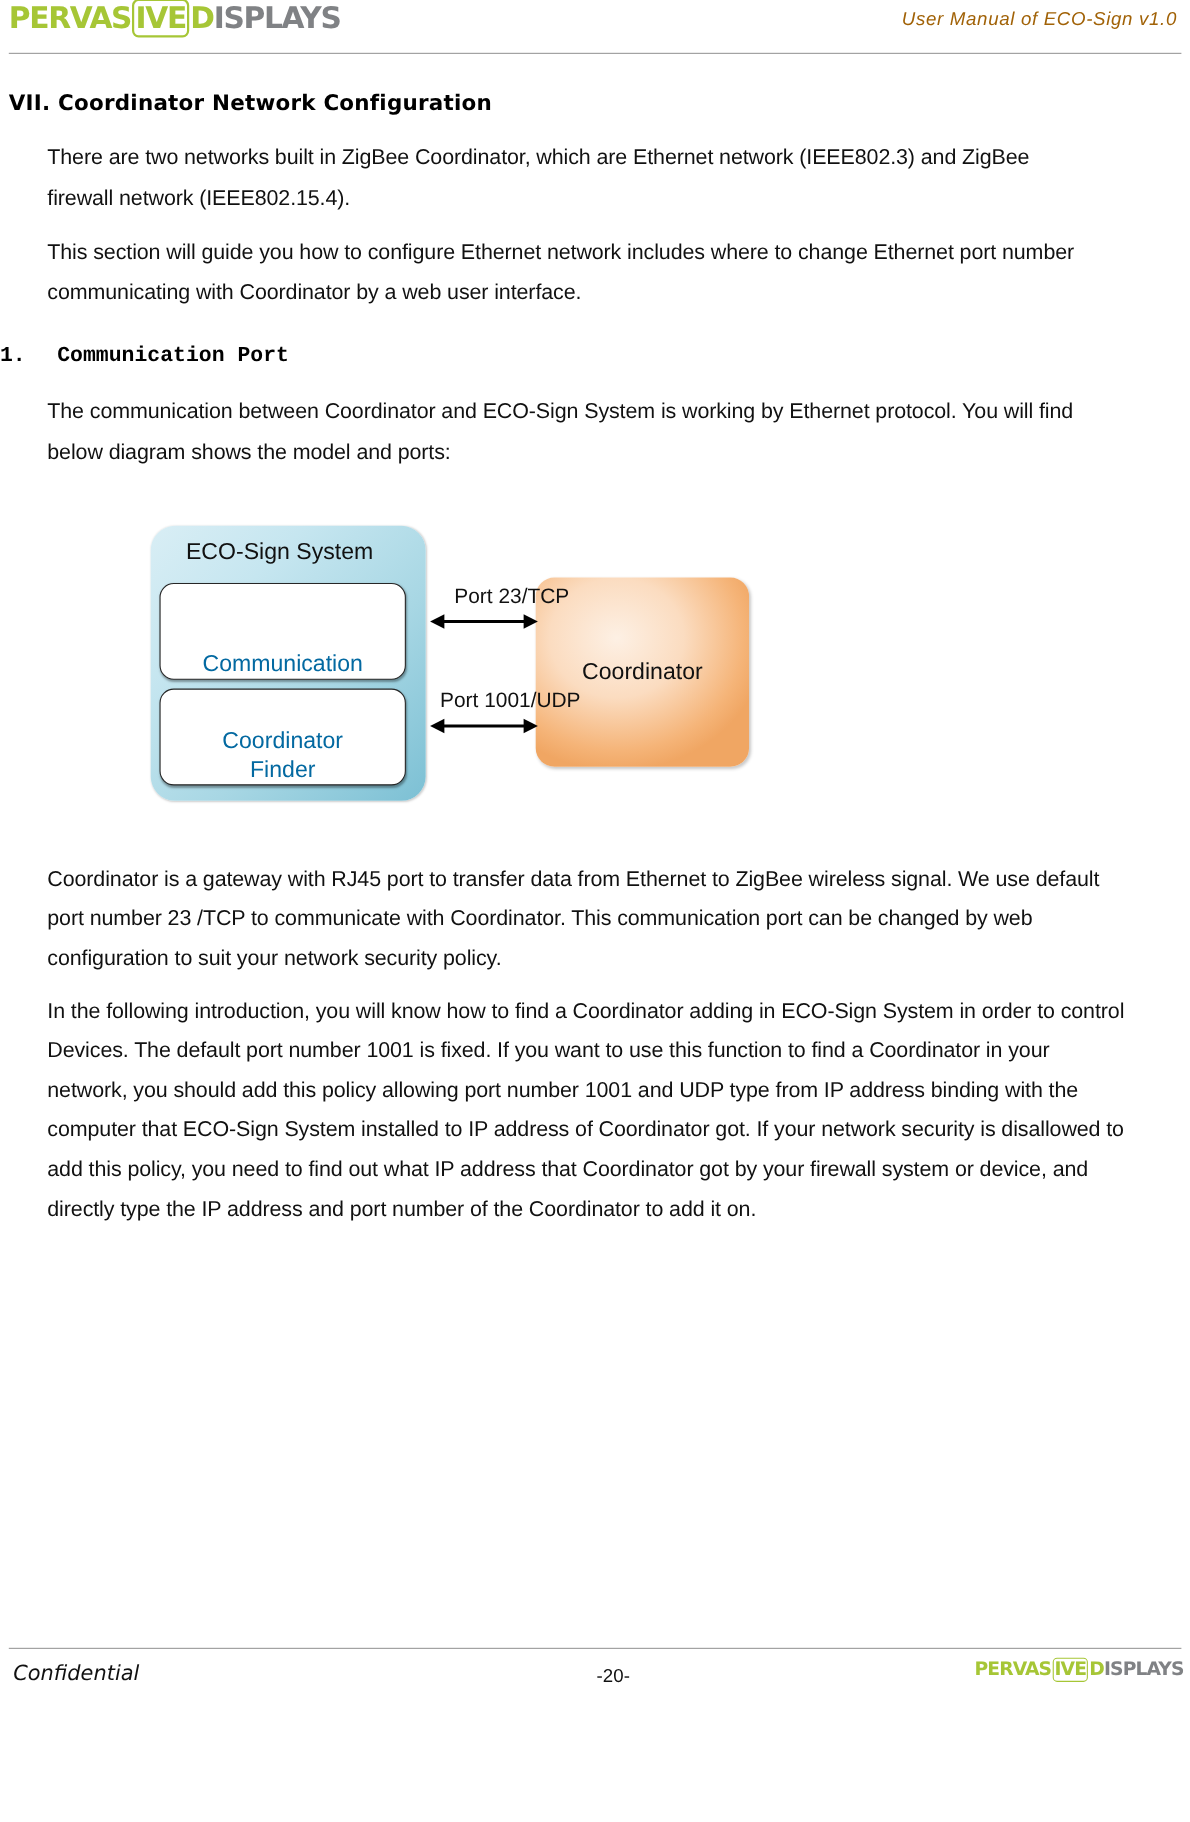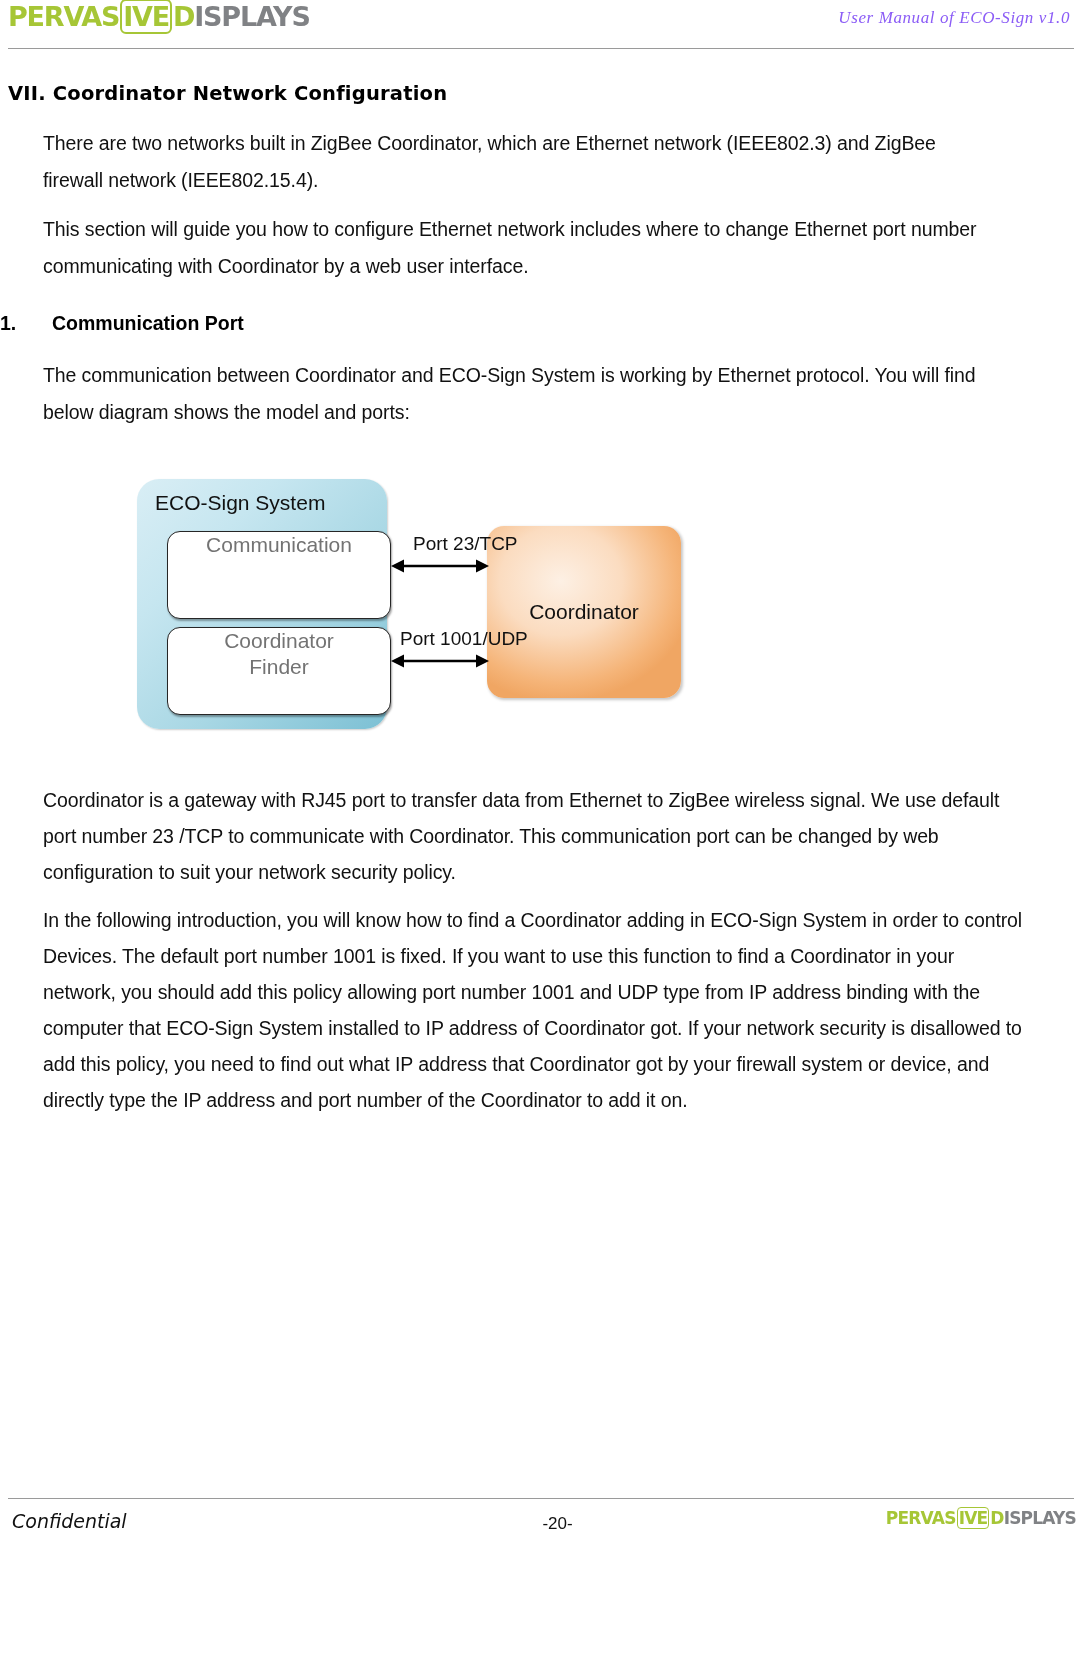--- a/index.html
+++ b/index.html
@@ -46,25 +46,25 @@
     color: #a6c636;
     border: 2.5px solid #a6c636;
     border-radius: 6px;
     padding: 0px 1px 0px 1px;
     margin: 0 1px;
   }
   .header-title {
     position: absolute;
     right: 12px;
     top: 8px;
-    font-family: Liberation Serif, serif;
+    font-family: Liberation Sans, sans-serif;
     font-style: italic;
     font-size: 17px;
     letter-spacing: 0.6px;
-    color: #8b5cf6;
+    color: #a16207;
   }
   .header-rule {
     position: absolute;
     left: 8px;
     top: 48px;
     width: 1066px;
     height: 1px;
     background: #9a9a9a;
   }
 
@@ -93,21 +93,21 @@
   }
   .indent-block {
     margin-left: 43px;
     margin-right: 35px;
   }
   .p1 { margin-top: 20px; width: 905px; }
   .p2 { margin-top: 12px; width: 985px; }
 
   h2.sub-title {
     margin: 27px 0 0 0;
-    font-family: Liberation Sans, sans-serif;
+    font-family: Liberation Mono, monospace;
     font-size: 19.5px;
     font-weight: bold;
     color: #000;
     position: relative;
     padding-left: 0;
   }
   h2.sub-title .num {
     display: inline-block;
     width: 52px;
   }
@@ -126,42 +126,42 @@
     left: 94px;
     top: 8px;
     width: 250px;
     height: 250px;
     border-radius: 22px;
     background: linear-gradient(135deg, #d9eef5 0%, #c6e6f0 28%, #a8d7e4 62%, #7cc0d4 100%);
     box-shadow: 1px 1px 2px rgba(0,0,0,0.20);
   }
   .eco-label {
     position: absolute;
-    left: 18px;
+    left: 32px;
     top: 12px;
     font-family: "Liberation Sans", sans-serif;
     font-size: 21px;
     color: #111;
     white-space: nowrap;
   }
   .inner-box {
     position: absolute;
-    left: 30px;
+    left: 8px;
     width: 222px;
     background: #ffffff;
     border: 1.6px solid #262626;
     border-radius: 13px;
     box-shadow: 1px 1.5px 2px rgba(0,0,0,0.35);
     display: flex;
-    align-items: flex-start;
+    align-items: flex-end;
     justify-content: center;
     text-align: center;
     font-family: "Liberation Sans", sans-serif;
     font-size: 21px;
-    color: #737373;
+    color: #0369a1;
     line-height: 26px;
   }
   .inner-comm { top: 52px; height: 86px; }
   .inner-finder { top: 148px; height: 86px; }
 
   .coord-box {
     position: absolute;
     left: 444px;
     top: 55px;
     width: 194px;

